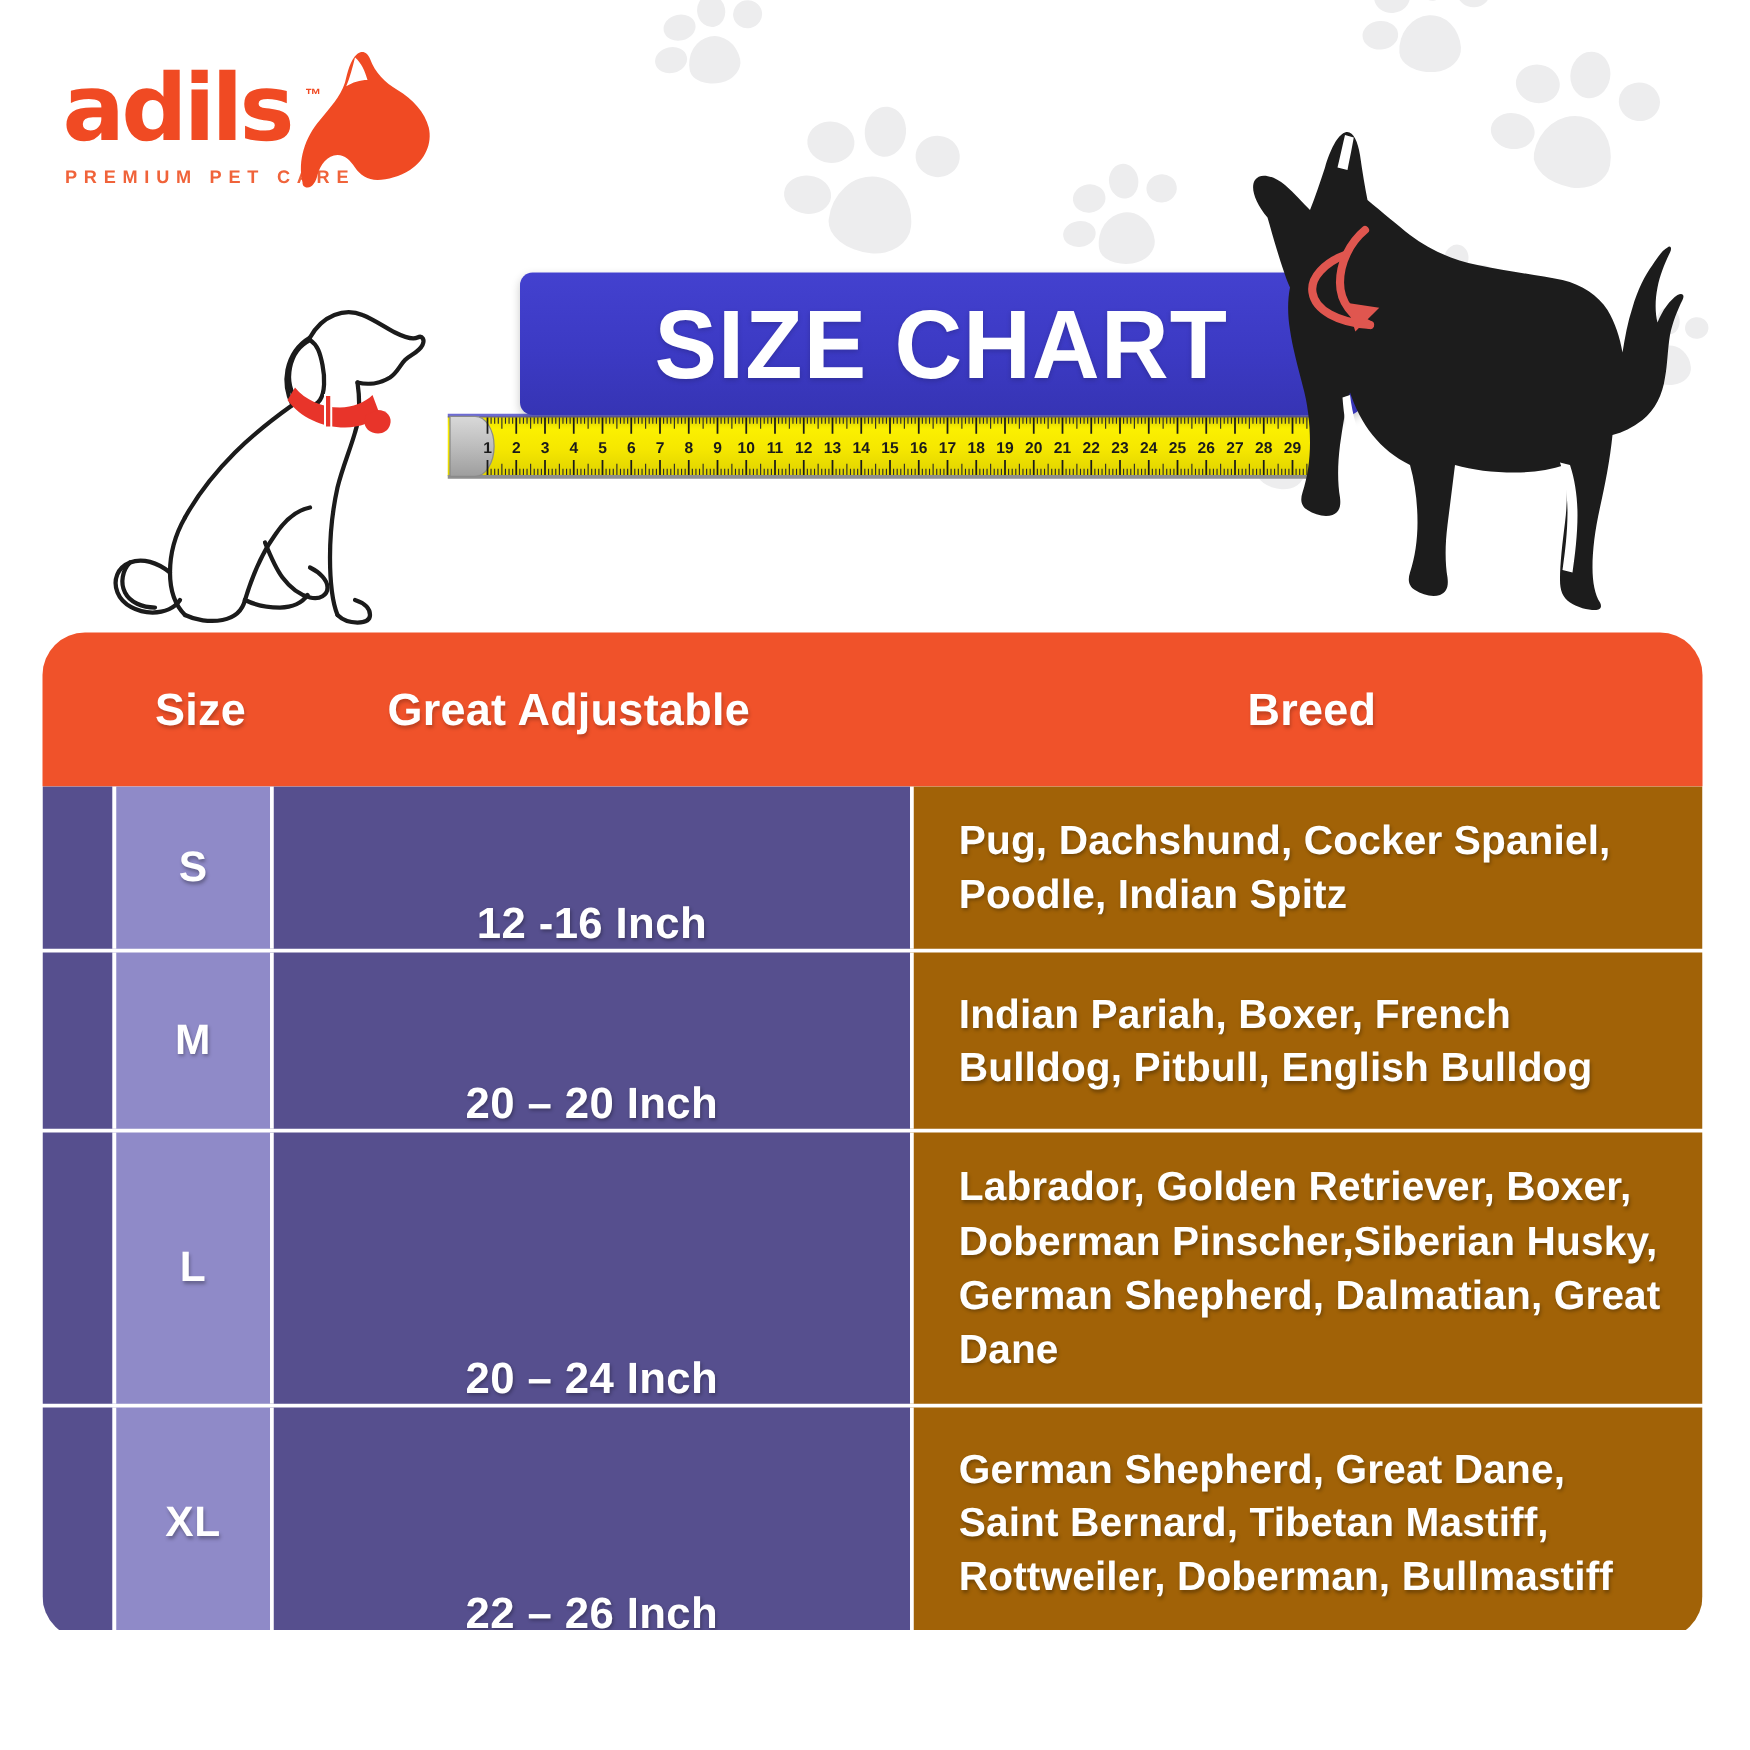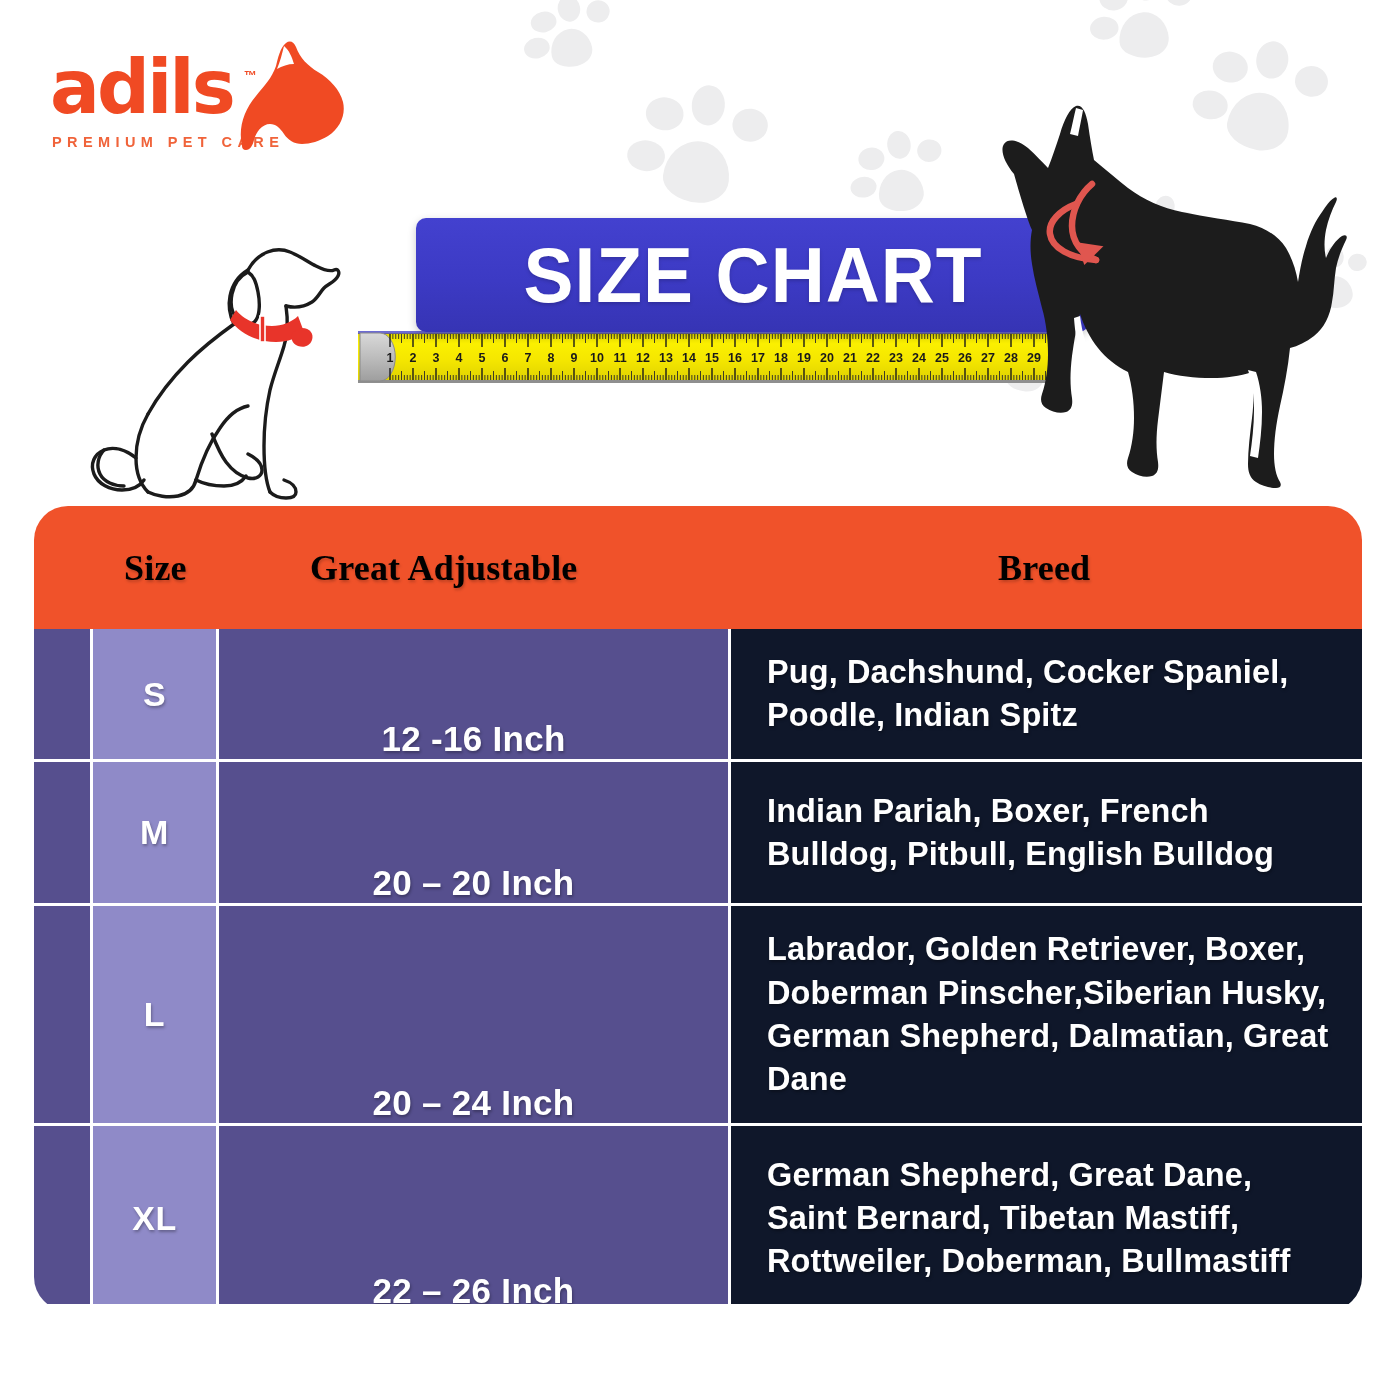--- a/index.html
+++ b/index.html
@@ -129,22 +129,22 @@
   #table-head {
     height: 123px;
     background: #f0522a;
     border-radius: 34px 34px 0 0;
     position: relative;
   }
   #table-head .h {
     position: absolute;
     top: 50%;
     transform: translateY(-50%);
-    color: #000000;
-    font-family: Liberation Serif, serif;
+    color: #ffffff;
+    font-family: Liberation Sans, sans-serif;
     font-size: 36px;
     font-weight: 700;
     letter-spacing: 0.2px;
     text-shadow: 1px 2px 3px rgba(0,0,0,0.22);
     white-space: nowrap;
   }
   #table-head .h-size { left: 90px; }
   #table-head .h-adj  { left: 276px; }
   #table-head .h-breed{ left: 964px; }
 
@@ -158,21 +158,21 @@
     width: 100%;
     border-top: 3px solid #ffffff;
   }
   .row:first-child { border-top: none; }
 
   .c-gutter { width: 56px;  background: #564f8e; flex: 0 0 56px; }
   .c-size   { width: 126px; background: #8f8ac8; flex: 0 0 126px;
               display:flex; align-items:center; justify-content:center; }
   .c-adj    { width: 512px; background: #564f8e; flex: 0 0 512px;
               display:flex; align-items:flex-end; justify-content:center; }
-  .c-breed  { flex: 1 1 auto; background: #0f172a;
+  .c-breed  { flex: 1 1 auto; background: #a16207;
               display:flex; align-items:center; padding: 22px 30px 22px 36px; justify-content: flex-end; }
 
   .c-size, .c-adj { border-left: 3px solid #ffffff; }
   .c-breed { border-left: 3px solid #ffffff; }
 
   .txt {
     color: #ffffff;
     font-family: "Liberation Sans Narrow", "Liberation Sans", sans-serif;
     font-weight: 700;
     text-shadow: 1px 2px 3px rgba(0,0,0,0.3);

